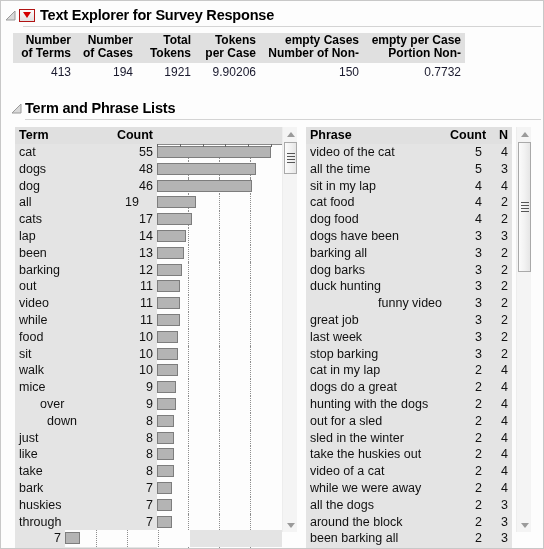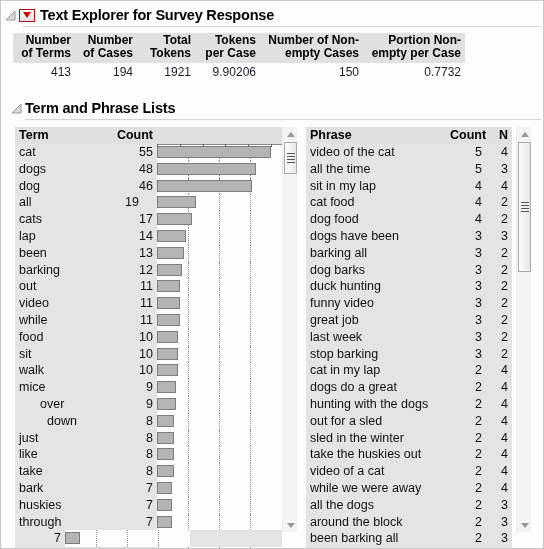--- a/index.html
+++ b/index.html
@@ -281,30 +281,30 @@
     <div class="sumcol">
       <div class="sumhead" style="width:65px;">
         <div>Tokens</div>
         <div>per Case</div>
       </div>
       <div class="sumval" style="width:65px;">9.90206</div>
     </div>
 
     <div class="sumcol">
       <div class="sumhead" style="width:103px;">
+        <div>empty Cases</div>
         <div>Number of Non-</div>
-        <div>empty Cases</div>
       </div>
       <div class="sumval" style="width:103px;">150</div>
     </div>
 
     <div class="sumcol">
       <div class="sumhead" style="width:102px;">
+        <div>empty per Case</div>
         <div>Portion Non-</div>
-        <div>empty per Case</div>
       </div>
       <div class="sumval" style="width:102px;">0.7732</div>
     </div>
 
   </div>
 
   <div class="outline-bar" style="left:10px; top:96px;">
     <span class="disclosure">
       <svg width="11" height="11" viewBox="0 0 11 11">
         <polygon points="1,10 10,10 10,1" fill="#d9d9d9" stroke="#9a9a9a" stroke-width="1"></polygon>
@@ -646,21 +646,21 @@
           <div class="cell" style="width: 140px;">dog barks</div>
           <div class="cell rgt" style="width: 40px;">3</div>
           <div class="cell rgt" style="width: 26px;">2</div>
         </div>
         <div class="row">
           <div class="cell" style="width: 140px;">duck hunting</div>
           <div class="cell rgt" style="width: 40px;">3</div>
           <div class="cell rgt" style="width: 26px;">2</div>
         </div>
         <div class="row">
-          <div class="cell" style="width: 140px;">funny video</div>
+          <div class="cell" style="width: 140px; text-align: right;">funny video</div>
           <div class="cell rgt" style="width: 40px;">3</div>
           <div class="cell rgt" style="width: 26px;">2</div>
         </div>
         <div class="row">
           <div class="cell" style="width: 140px;">great job</div>
           <div class="cell rgt" style="width: 40px;">3</div>
           <div class="cell rgt" style="width: 26px;">2</div>
         </div>
         <div class="row">
           <div class="cell" style="width: 140px;">last week</div>

